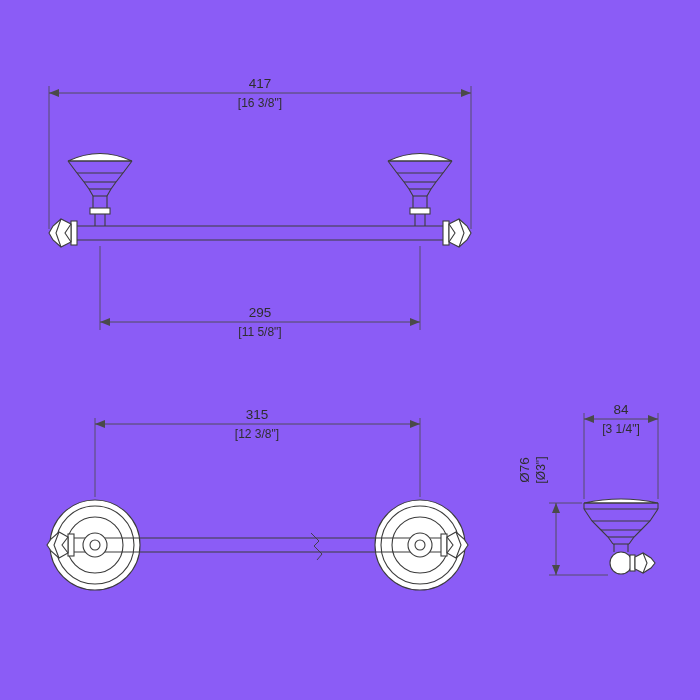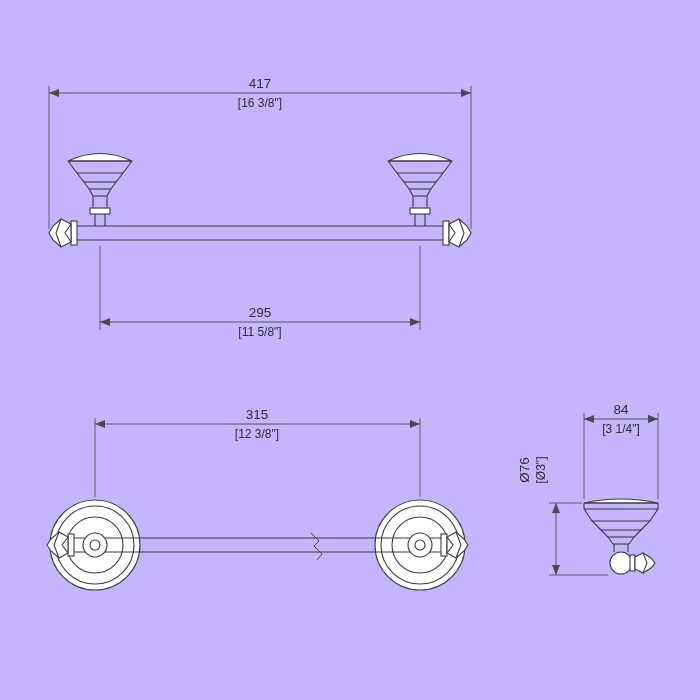--- a/index.html
+++ b/index.html
@@ -1,20 +1,20 @@
 <!DOCTYPE html>
 <html><head>
 <meta charset="utf-8">
 <style>
   html, body { margin: 0; padding: 0; background: #ffffff; }
   .canvas {
     position: relative;
     width: 700px;
     height: 700px;
-    background: #c4b5fd;
+    background: #8b5cf6;
     font-family: "Liberation Sans", sans-serif;
     overflow: hidden;
   }
   svg { display: block; }
   .obj  { stroke: #3c3c3c; stroke-width: 1.1; fill: none; }
   .objw { stroke: #3c3c3c; stroke-width: 1.1; fill: #ffffff; }
   .dim  { stroke: #4a4a4a; stroke-width: 0.9; fill: none; }
   .ext  { stroke: #4a4a4a; stroke-width: 0.8; fill: none; }
   .dim-mm {
     font: 13.5px "Liberation Sans", sans-serif;

